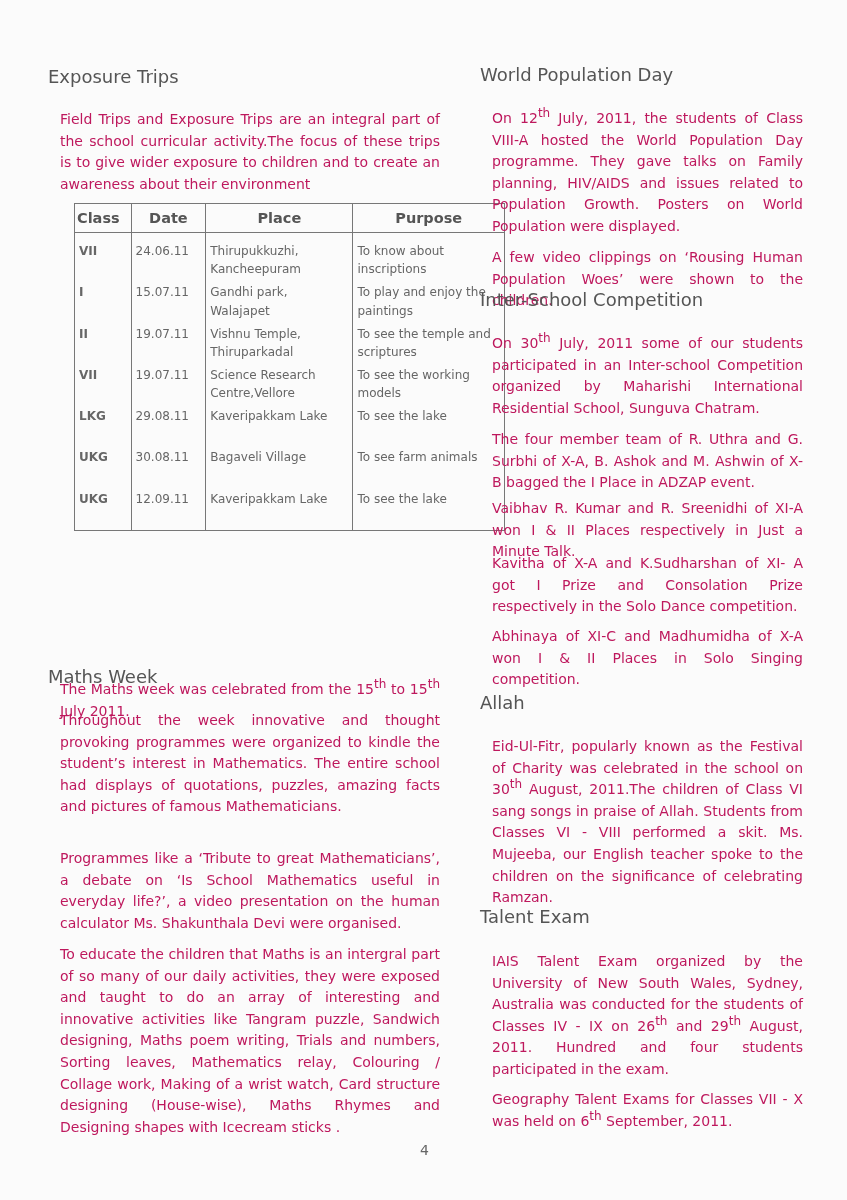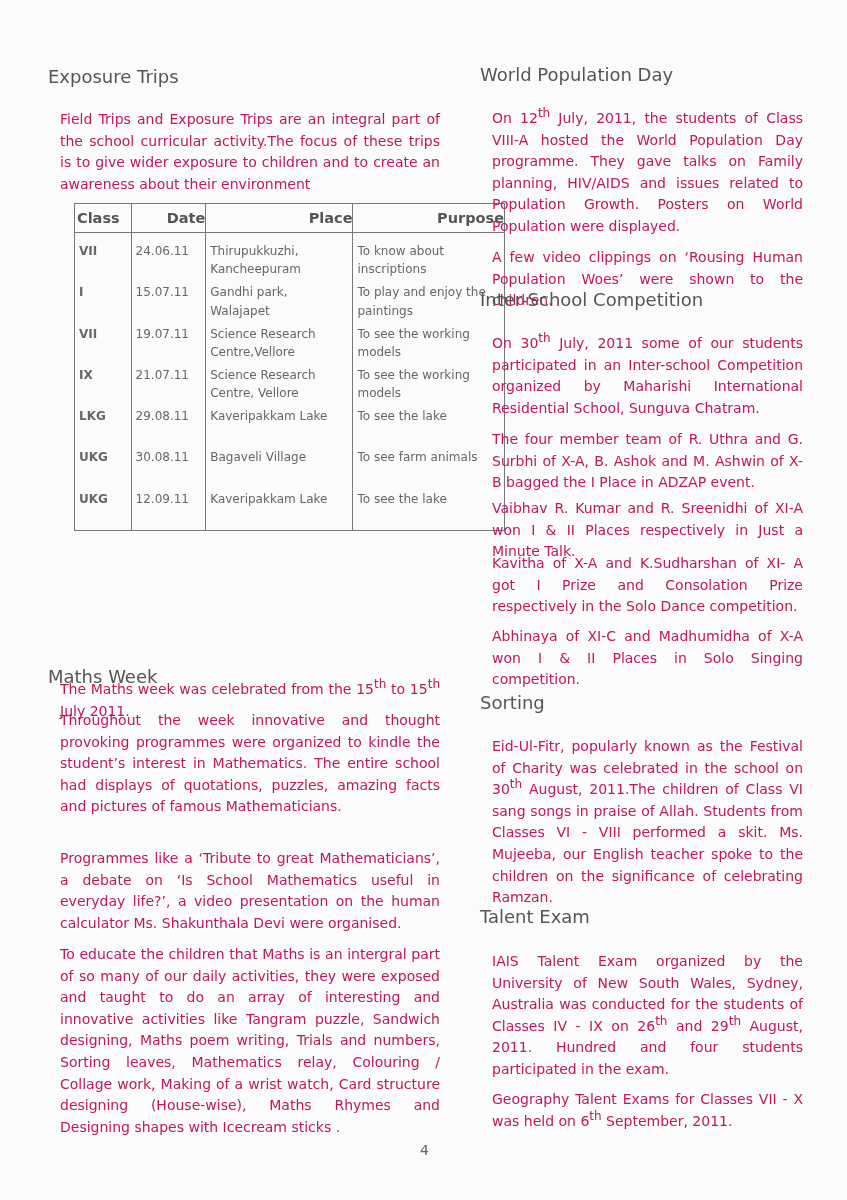--- a/index.html
+++ b/index.html
@@ -18,21 +18,21 @@
     margin: 12px; position: absolute; left: 0; right: 0;
     font-size: 14px; line-height: 21.6px; text-align: justify; color: #be185d;
   }
   sup { font-size: 12px; line-height: 0; vertical-align: 6px; }
   table {
     position: absolute; left: 0; top: 203px; width: 431px; border-collapse: collapse;
     border: 1.5px solid #777; font-size: 12px; color: #666; margin-left: 26px;
   }
   th {
     font-family: "DejaVu Sans", sans-serif; font-weight: bold; font-size: 14.5px; color: #555;
-    height: 28px; padding: 0; border: 1.2px solid #777; text-align: right;
+    height: 28px; padding: 0; border: 1.2px solid #777; text-align: center;
   }
   th.class-h { text-align: left; padding-left: 2px; }
   td { vertical-align: top; padding: 0 4px; line-height: 18.4px; border-left: 1.2px solid #777; border-right: 1.2px solid #777; }
   td:first-child { padding-left: 4px; font-weight: bold; }
   tr.first td { padding-top: 9px; }
   tr.row td { height: 41.3px; }
   tr.last td { height: 40px; }
   .pagenum { position: absolute; left: 420px; top: 1142px; font-size: 14px; color: #666; }
 </style>
 </head>
@@ -64,29 +64,29 @@
           <td>Thirupukkuzhi, Kancheepuram</td>
           <td>To know about inscriptions</td>
         </tr>
         <tr class="row">
           <td>I</td>
           <td>15.07.11</td>
           <td>Gandhi park, Walajapet</td>
           <td>To play and enjoy the paintings</td>
         </tr>
         <tr class="row">
+          <td>II</td>
+          <td>19.07.11</td>
+          <td>Vishnu Temple, Thiruparkadal</td>
+          <td>To see the temple and scriptures</td>
+        </tr>
+        <tr class="row">
           <td>VII</td>
           <td>19.07.11</td>
           <td>Science Research Centre,Vellore</td>
-          <td>To see the working models</td>
-        </tr>
-        <tr class="row">
-          <td>IX</td>
-          <td>21.07.11</td>
-          <td>Science Research Centre, Vellore</td>
           <td>To see the working models</td>
         </tr>
         <tr class="row">
           <td>LKG</td>
           <td>29.08.11</td>
           <td>Kaveripakkam Lake</td>
           <td>To see the lake</td>
         </tr>
         <tr class="row">
           <td>UKG</td>
@@ -122,21 +122,21 @@
 
   <h2 style="top:289px">Inter-School Competition</h2>
   <p style="top:321px">
     <span>On 30</span><sup>th</sup><span> July, 2011 some of our students participated in an Inter-school Competition organized by Maharishi International Residential School, Sunguva Chatram.</span>
   </p>
   <p style="top:417px">The four member team of R. Uthra and G. Surbhi of X-A, B. Ashok and M. Ashwin of X-B bagged the I Place in ADZAP event.</p>
   <p style="top:486px">Vaibhav R. Kumar and R. Sreenidhi of XI-A won I &amp; II Places respectively in Just a Minute Talk.</p>
   <p style="top:541px">Kavitha of X-A and  K.Sudharshan of XI- A got I Prize and Consolation Prize respectively in the Solo Dance competition.</p>
   <p style="top:614px">Abhinaya of XI-C and Madhumidha of X-A won I &amp; II Places in Solo Singing competition.</p>
 
-  <h2 style="top:692px">Sorting</h2>
+  <h2 style="top:692px">Allah</h2>
   <p style="top:724px">
     <span>Eid-Ul-Fitr, popularly known as the Festival of Charity was celebrated in the school on 30</span><sup>th</sup><span> August, 2011.The children of Class VI sang songs in praise of Allah. Students from Classes VI - VIII performed a skit. Ms. Mujeeba, our English teacher spoke to the children on the significance of celebrating Ramzan.</span>
   </p>
 
   <h2 style="top:906px">Talent Exam</h2>
   <p style="top:939px">
     <span>IAIS Talent Exam organized by the University of New South Wales, Sydney, Australia was conducted for the students of Classes IV - IX on 26</span><sup>th</sup><span> and 29</span><sup>th</sup><span> August, 2011. Hundred and four students participated in the exam.</span>
   </p>
   <p style="top:1077px">
     <span>Geography Talent Exams for Classes VII - X was held on 6</span><sup>th</sup><span> September, 2011.</span>

